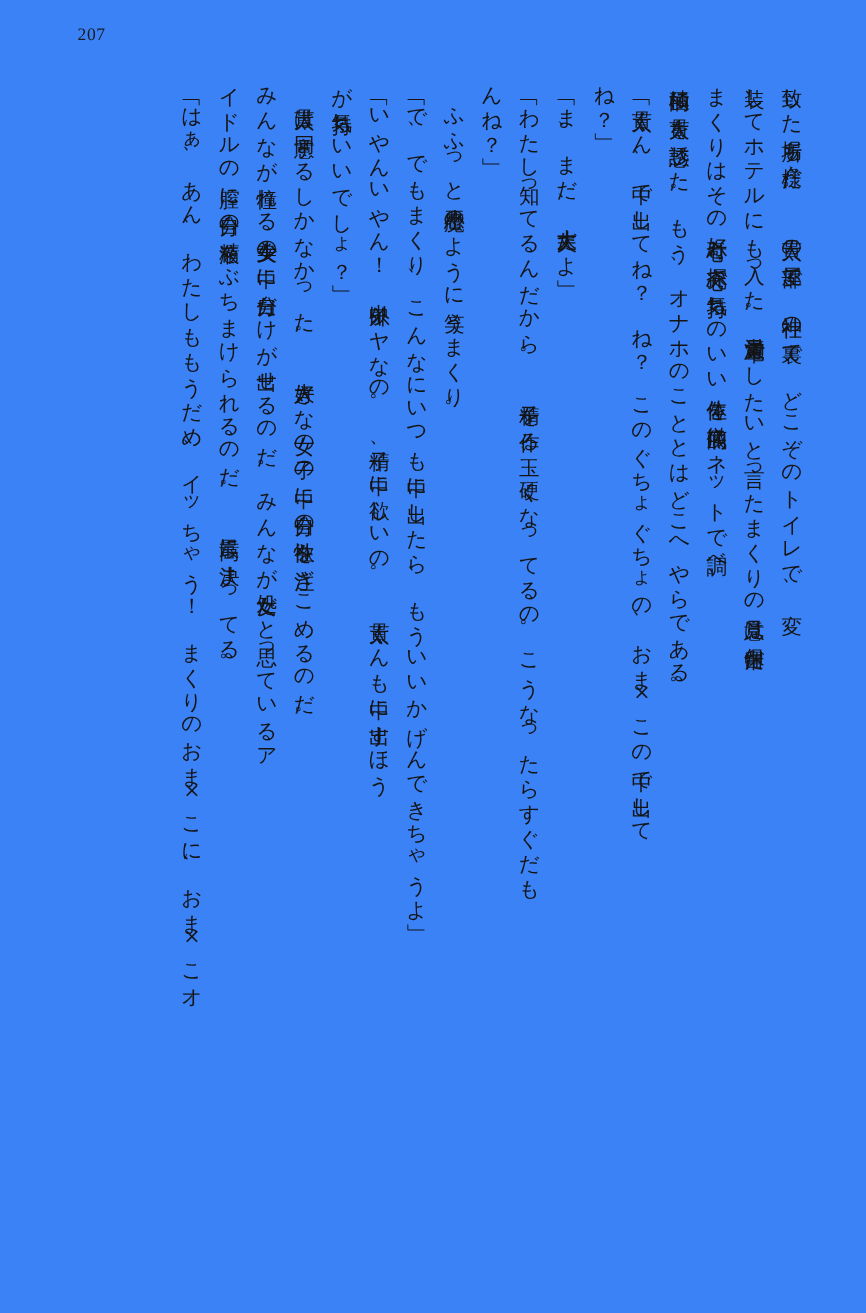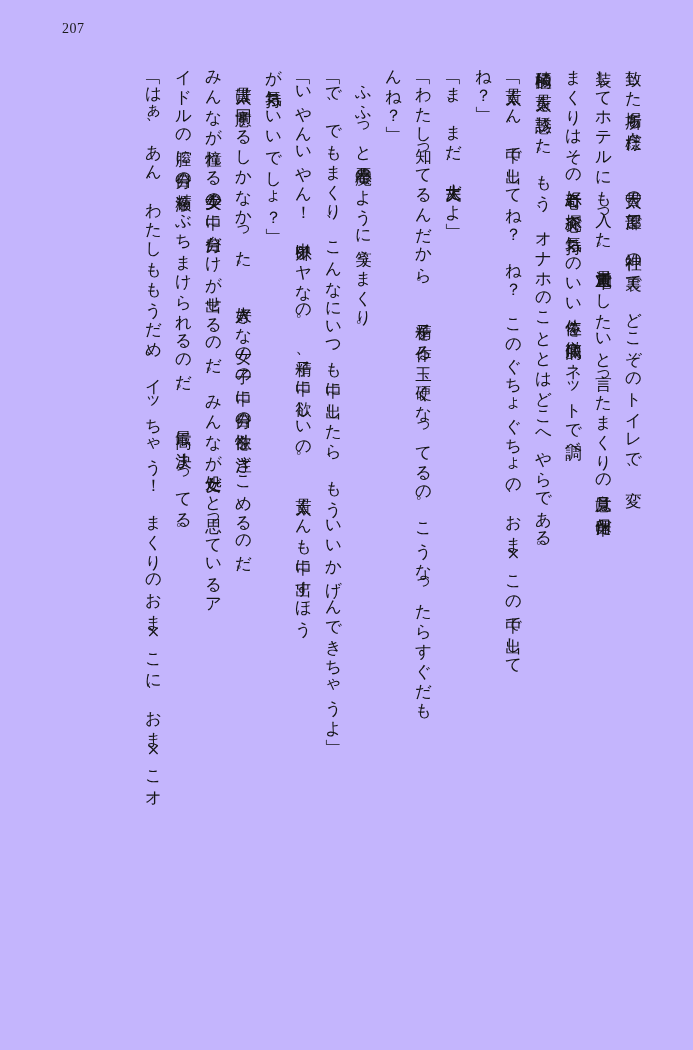--- a/index.html
+++ b/index.html
@@ -8,21 +8,21 @@
     background: #ffffff;
   }
   body {
     font-family: "Liberation Serif", "DejaVu Serif", serif;
     color: #111111;
   }
   #page {
     position: relative;
     width: 693px;
     height: 1050px;
-    background: #c4b5fd;
+    background: #3b82f6;
     overflow: hidden;
     box-sizing: border-box;
   }
   
   #page-number {
     position: absolute;
     top: 21px;
     left: 62px;
     font-size: 14px;
     letter-spacing: 0.5px;

